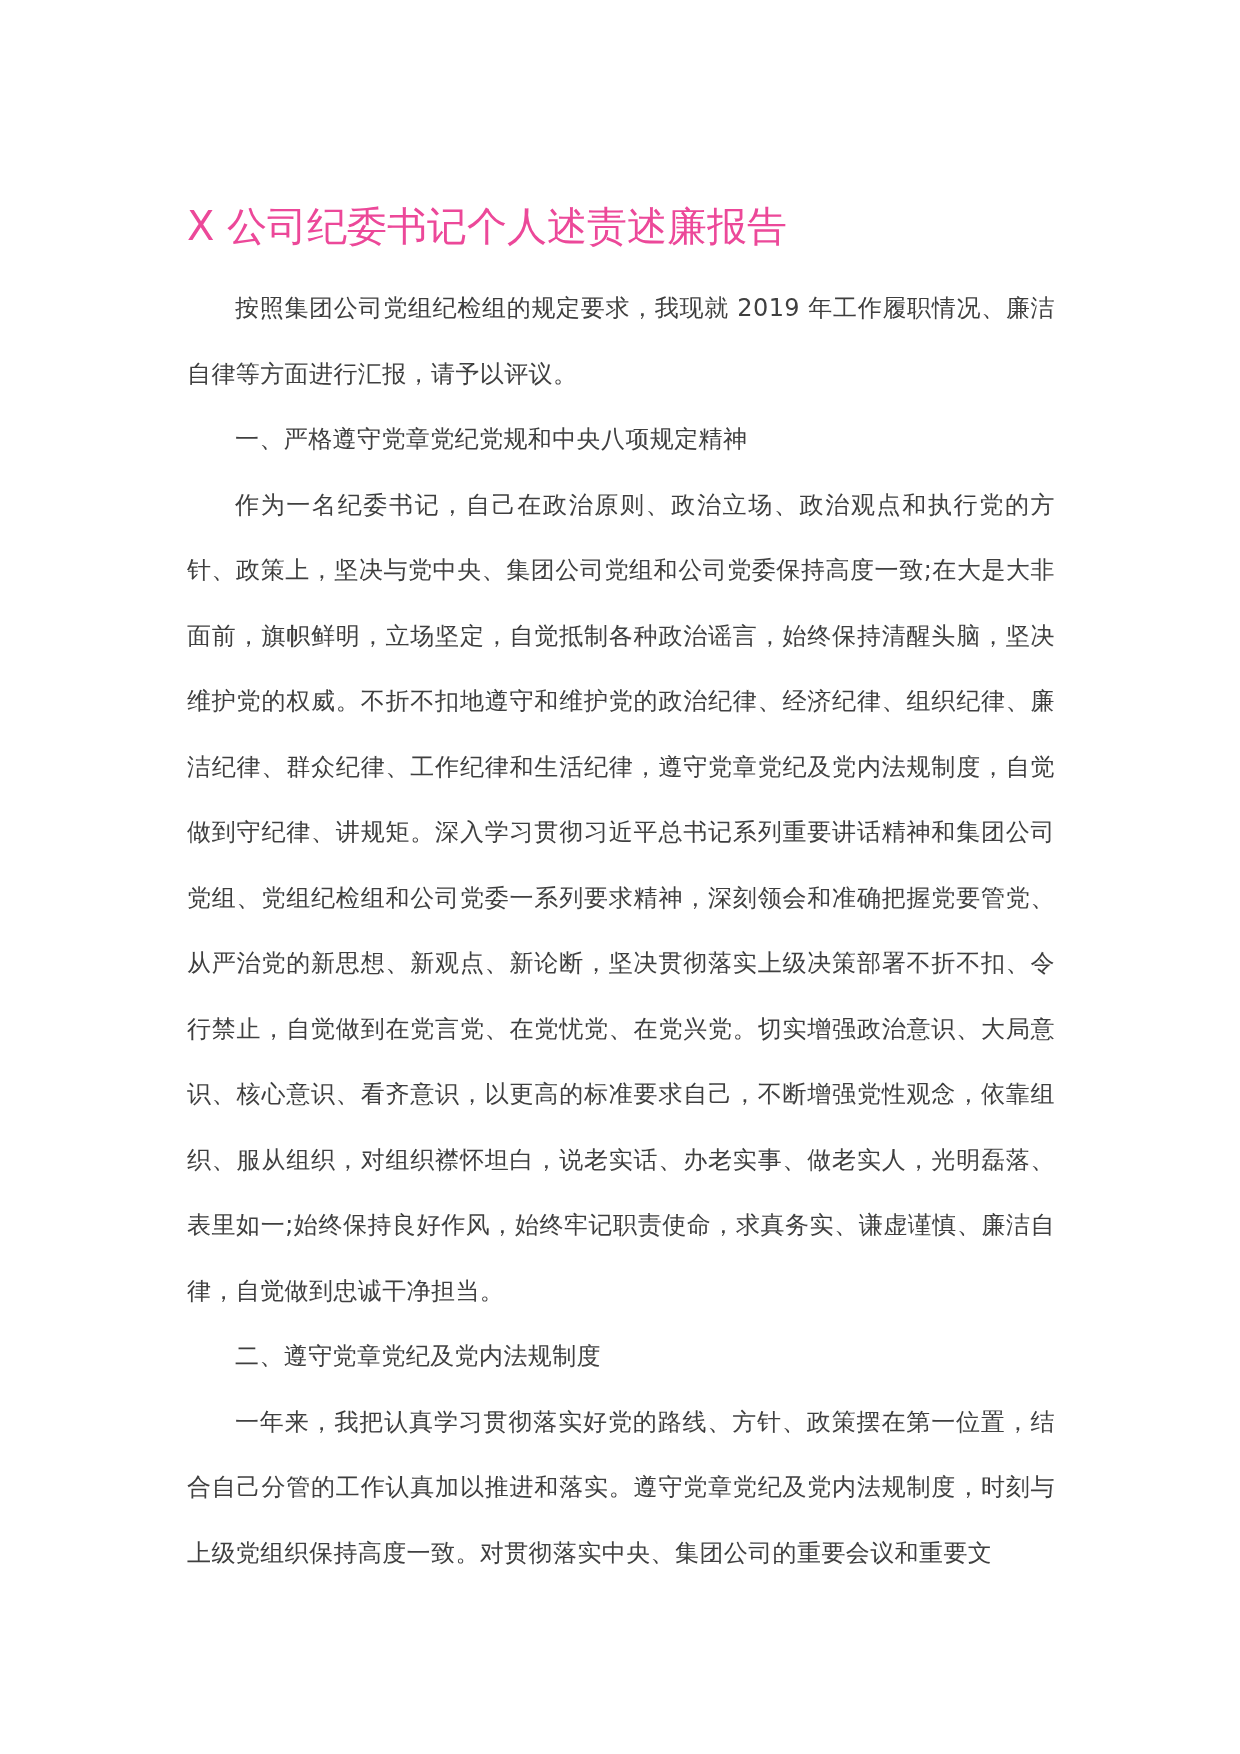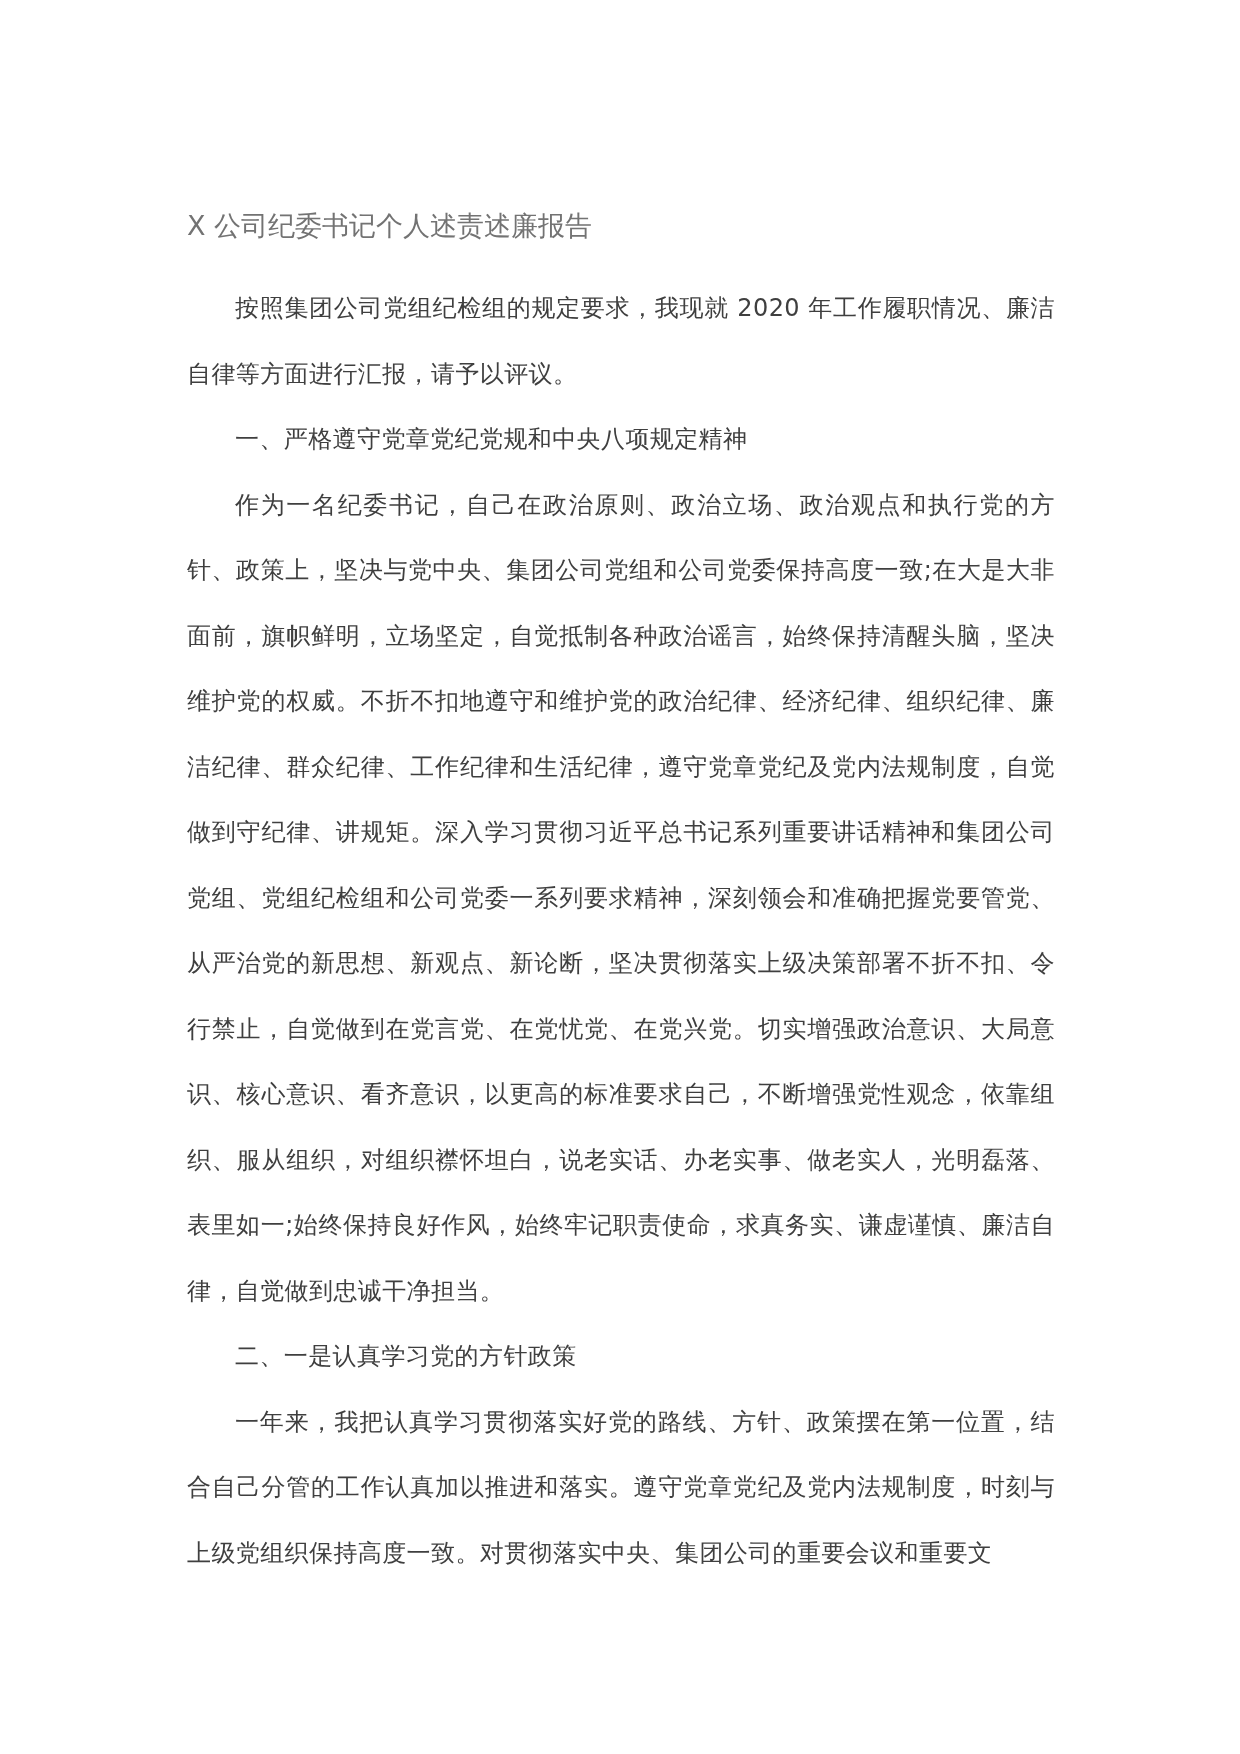--- a/index.html
+++ b/index.html
@@ -3,32 +3,32 @@
 <meta charset="utf-8">
 <style>
   html, body { margin: 0; padding: 0; background: #ffffff; }
   body { width: 1240px; height: 1754px; position: relative; overflow: hidden; }
   .page {
     position: absolute; left: 187px; top: 196px; width: 868px;
     color: #3f3f3f;
     font-family: "DejaVu Sans", "Liberation Sans", sans-serif;
   }
   .title {
-    font-size: 27px; line-height: 60px; font-weight: normal; margin: 0 0 20px 0;
-    letter-spacing: 0px; color: #737373;
+    font-size: 40px; line-height: 60px; font-weight: normal; margin: 0 0 20px 0;
+    letter-spacing: 0px; color: #ec4899;
   }
   p {
     margin: 0; font-size: 24px; line-height: 65.5px; text-align: justify;
     text-indent: 2em; letter-spacing: 0.4px;
   }
   p.heading { font-weight: normal; }
 </style>
 </head>
 <body>
 
 <div class="page">
   <h1 class="title">X 公司纪委书记个人述责述廉报告</h1>
-  <p>按照集团公司党组纪检组的规定要求，我现就 2020 年工作履职情况、廉洁自律等方面进行汇报，请予以评议。</p>
+  <p>按照集团公司党组纪检组的规定要求，我现就 2019 年工作履职情况、廉洁自律等方面进行汇报，请予以评议。</p>
   <p class="heading">一、严格遵守党章党纪党规和中央八项规定精神</p>
   <p>作为一名纪委书记，自己在政治原则、政治立场、政治观点和执行党的方针、政策上，坚决与党中央、集团公司党组和公司党委保持高度一致;在大是大非面前，旗帜鲜明，立场坚定，自觉抵制各种政治谣言，始终保持清醒头脑，坚决维护党的权威。不折不扣地遵守和维护党的政治纪律、经济纪律、组织纪律、廉洁纪律、群众纪律、工作纪律和生活纪律，遵守党章党纪及党内法规制度，自觉做到守纪律、讲规矩。深入学习贯彻习近平总书记系列重要讲话精神和集团公司党组、党组纪检组和公司党委一系列要求精神，深刻领会和准确把握党要管党、从严治党的新思想、新观点、新论断，坚决贯彻落实上级决策部署不折不扣、令行禁止，自觉做到在党言党、在党忧党、在党兴党。切实增强政治意识、大局意识、核心意识、看齐意识，以更高的标准要求自己，不断增强党性观念，依靠组织、服从组织，对组织襟怀坦白，说老实话、办老实事、做老实人，光明磊落、表里如一;始终保持良好作风，始终牢记职责使命，求真务实、谦虚谨慎、廉洁自律，自觉做到忠诚干净担当。</p>
-  <p class="heading">二、一是认真学习党的方针政策</p>
+  <p class="heading">二、遵守党章党纪及党内法规制度</p>
   <p>一年来，我把认真学习贯彻落实好党的路线、方针、政策摆在第一位置，结合自己分管的工作认真加以推进和落实。遵守党章党纪及党内法规制度，时刻与上级党组织保持高度一致。对贯彻落实中央、集团公司的重要会议和重要文</p>
 </div>
 
 </body></html>

